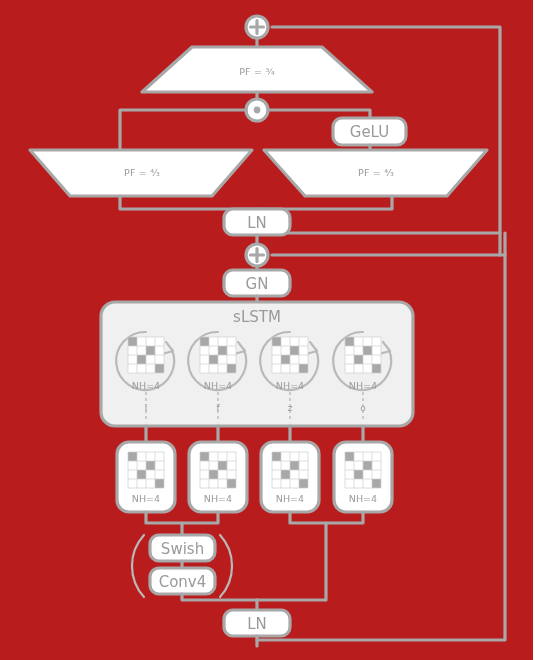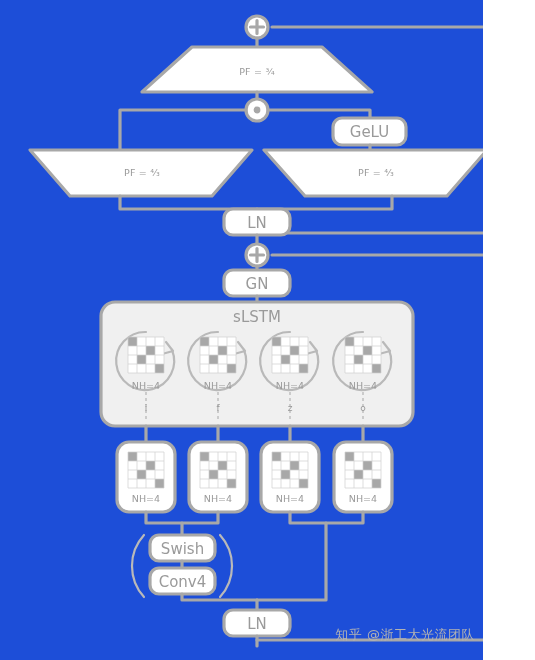--- a/index.html
+++ b/index.html
@@ -5,23 +5,23 @@
   html, body {
     margin: 0;
     padding: 0;
     background: #ffffff;
   }
   body {
     font-family: "DejaVu Sans", "Liberation Sans", sans-serif;
   }
   #stage {
     position: relative;
-    width: 483px;
+    width: 533px;
     height: 660px;
-    background: #1d4ed8;
+    background: #b91c1c;
     overflow: hidden;
   }
   #diagram {
     position: absolute;
     left: 0;
     top: 0;
   }
   .lbl {
     font-family: "DejaVu Sans", "Liberation Sans", sans-serif;
     fill: #9a9a9a;
@@ -281,19 +281,18 @@
 
     <g>
       <path class="stroke" d="M257 600 V610"></path>
       <rect x="224" y="610" width="66" height="26" rx="9" ry="9" class="boxfill"></rect>
       <text class="lbl lbl-box" x="257" y="628.5" text-anchor="middle">LN</text>
       <path class="stroke" d="M257 636 V646"></path>
     </g>
 
   </svg>
 
-  <div id="watermark">知乎 @浙工大光流团队</div>
 
   <div id="caption-strip">
     <span></span>
   </div>
 
 </div>
 
 </body></html>

